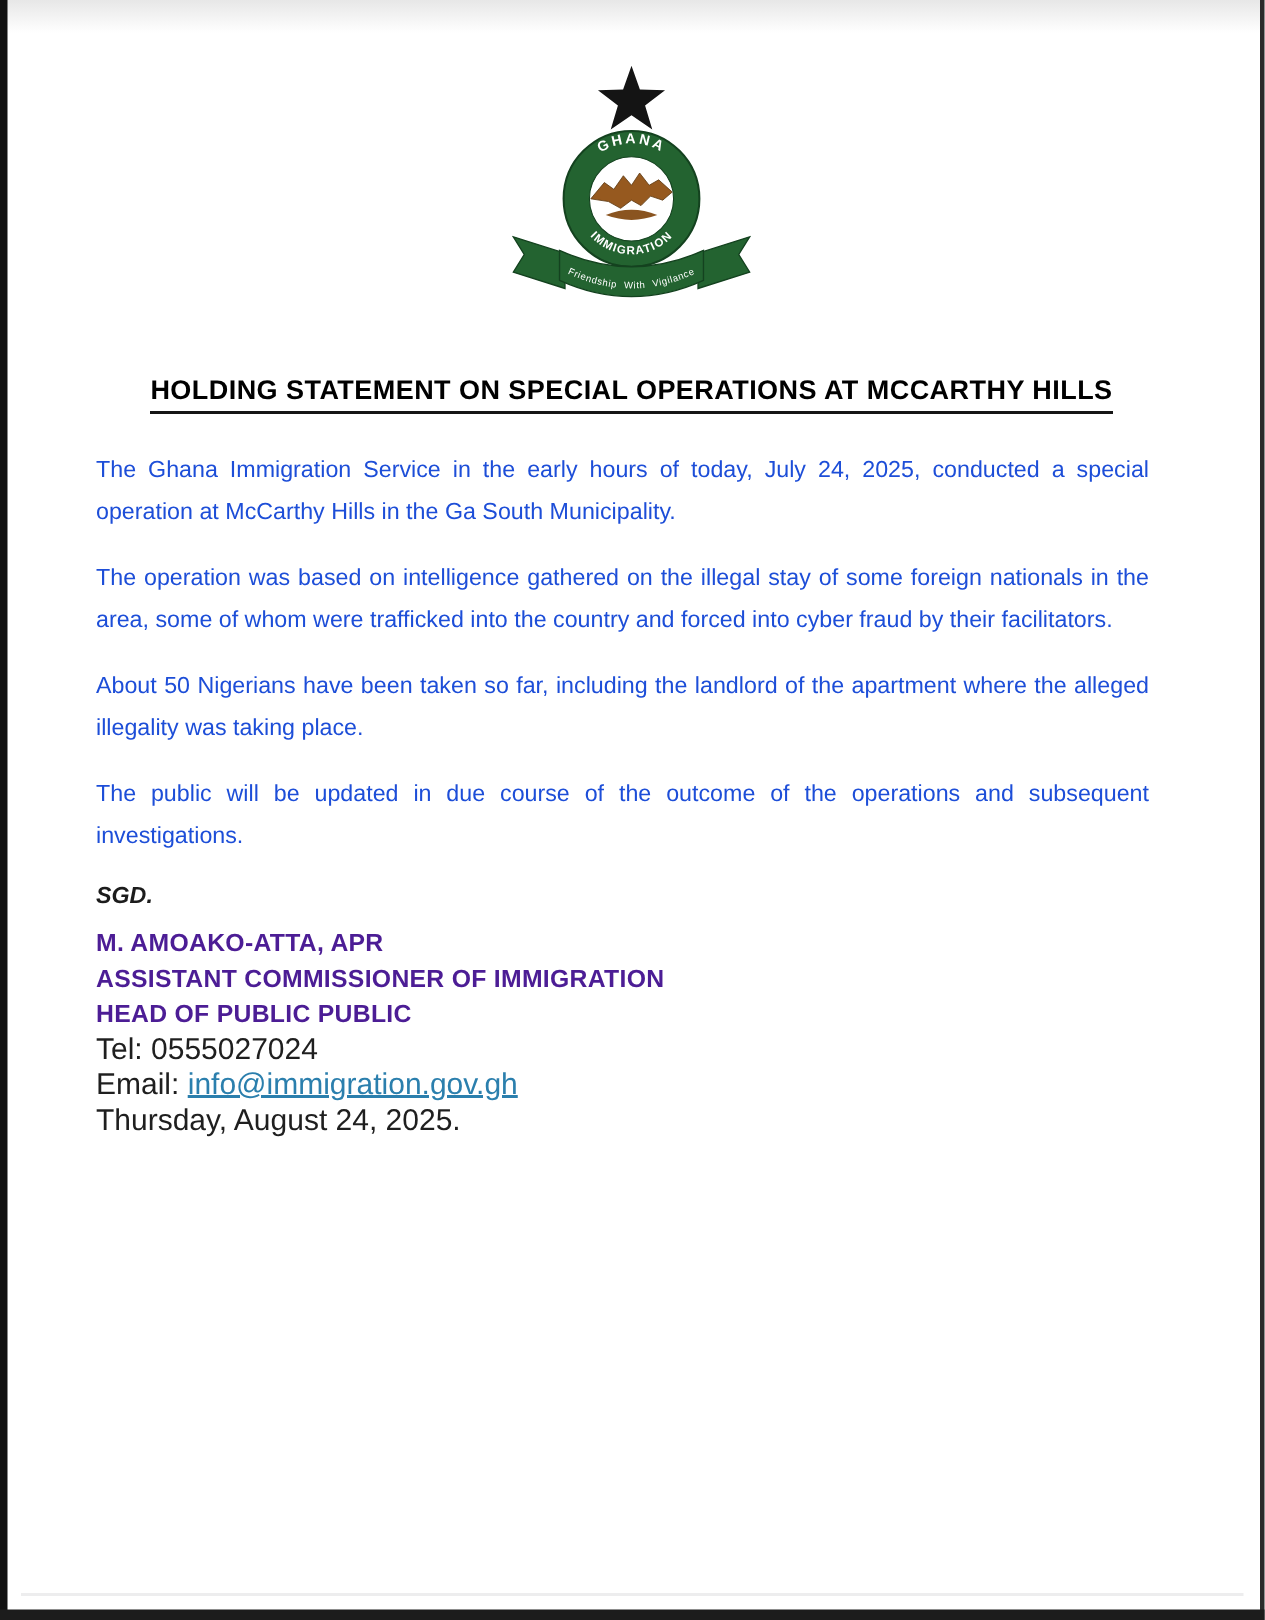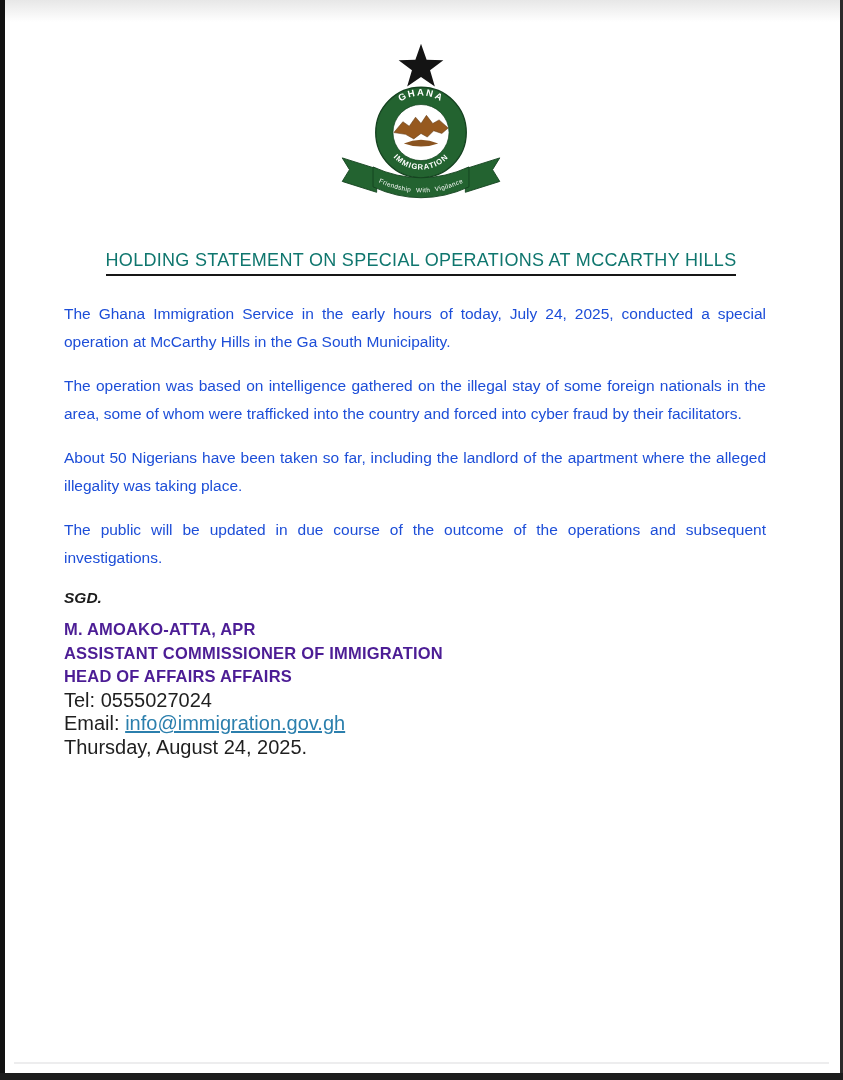--- a/index.html
+++ b/index.html
@@ -21,23 +21,23 @@
 
   .content { position: relative; z-index: 3; padding: 0 65px 0 64px; }
 
   .logo-wrap { text-align: center; padding-top: 42px; line-height: 0; }
   .logo-wrap svg { display: inline-block; }
 
   .doc-title-row { text-align: center; margin-top: 44px; }
   .doc-title {
     display: inline-block;
     font-size: 18px;
-    font-weight: 400;
+    font-weight: 700;
     letter-spacing: 0.3px;
-    color: #0f766e;
+    color: #000000;
     border-bottom: 2.5px solid #161616;
     padding-bottom: 3px;
     line-height: 22px;
   }
 
   .body-text { margin-top: 24px; }
   .body-text p {
     margin: 0 12px 16px 0;
     font-size: 15.5px;
     line-height: 28px;
@@ -126,19 +126,19 @@
     <p>The operation was based on intelligence gathered on the illegal stay of some foreign nationals in the area, some of whom were trafficked into the country and forced into cyber fraud by their facilitators.</p>
     <p>About 50 Nigerians have been taken so far, including the landlord of the apartment where the alleged illegality was taking place.</p>
     <p>The public will be updated in due course of the outcome of the operations and subsequent investigations.</p>
   </div>
 
   <div class="sgd">SGD.</div>
 
   <div class="sig-block">
     <div class="sig-bold">M. AMOAKO-ATTA, APR</div>
     <div class="sig-bold">ASSISTANT COMMISSIONER OF IMMIGRATION</div>
-    <div class="sig-bold">HEAD OF AFFAIRS AFFAIRS</div>
+    <div class="sig-bold">HEAD OF PUBLIC PUBLIC</div>
     <div class="sig-line"><span>Tel:</span> <span>0555027024</span></div>
     <div class="sig-line"><span>Email:</span> <a class="email-link">info@immigration.gov.gh</a></div>
     <div class="sig-line">Thursday, August 24, 2025.</div>
   </div>
 
 </div>
 
 </body></html>

